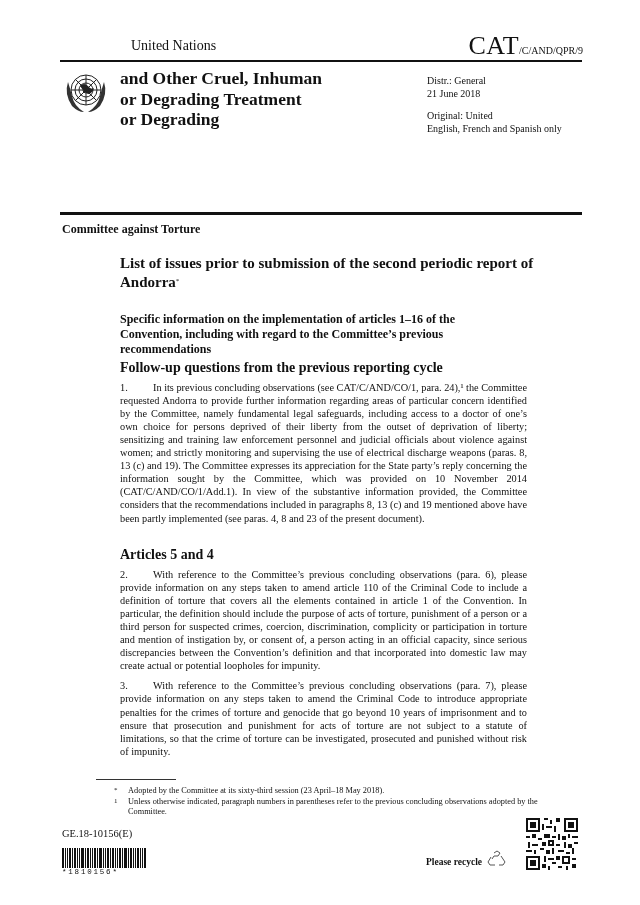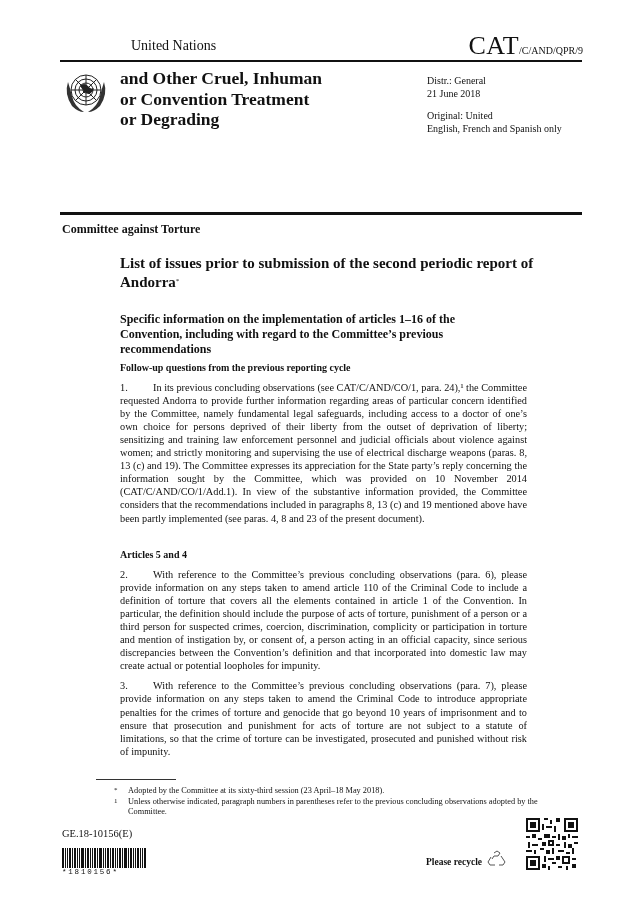--- a/index.html
+++ b/index.html
@@ -13,21 +13,21 @@
   .emblem { left: 62px; top: 68px; width: 48px; height: 48px; }
   .conv-title { left: 120px; top: 68px; font-size: 17.5px; font-weight: bold; line-height: 20.5px; width: 280px; }
   .distr { left: 427px; top: 75px; font-size: 10px; line-height: 12.5px; }
   .distr p { margin: 0; }
   .distr .gap { height: 10px; }
   .rule-thick { left: 60px; top: 212px; width: 522px; height: 3px; background: #111; }
   .committee { left: 62px; top: 222px; font-size: 12px; font-weight: bold; }
   .main-title { left: 120px; top: 255px; width: 420px; font-size: 15px; font-weight: bold; line-height: 17.5px; }
   .main-title sup { font-size: 7px; font-weight: normal; vertical-align: 4px; }
   .sub-title { left: 120px; top: 312px; width: 400px; font-size: 12px; font-weight: bold; line-height: 15px; }
-  .section-h { font-size: 10px; font-weight: bold; }
+  .section-h { font-size: 14px; font-weight: bold; }
   .body { left: 120px; width: 407px; font-size: 10.3px; line-height: 13.05px; text-align: justify; }
   .body p { margin: 0; }
   .para-num { display: inline-block; width: 33px; }
   .fn-rule { left: 96px; top: 779px; width: 80px; height: 1px; background: #333; }
   .footnotes { left: 112px; top: 786px; width: 430px; font-size: 8.3px; line-height: 10.5px; }
   .footnotes .fn { position: relative; padding-left: 16px; }
   .footnotes .mark { position: absolute; left: 2px; top: -1px; font-size: 7px; }
   .job { left: 62px; top: 828px; font-size: 10.5px; }
   .barcode { left: 62px; top: 848px; width: 90px; height: 20px; display: flex; align-items: stretch; }
   .barcode span { display: block; background: #111; margin-right: 1px; }
@@ -56,21 +56,21 @@
   </g>
   <path d="M18 18 q4 -4 8 0 q3 4 6 2 q-2 6 -6 6 q-4 -2 -8 -8z" fill="#222"></path>
   <g fill="#333">
     <path d="M6 14 q-4 12 4 24 q6 6 12 6 q-10 -6 -12 -16 q-2 -8 -4 -14z"></path>
     <path d="M42 14 q4 12 -4 24 q-6 6 -12 6 q10 -6 12 -16 q2 -8 4 -14z"></path>
   </g>
 </svg>
 
 <div class="abs conv-title">
   <div>and Other Cruel, Inhuman</div>
-  <div>or Convention Treatment</div>
+  <div>or Degrading Treatment</div>
   <div>or Degrading</div>
 </div>
 
 <div class="abs distr">
   <p>Distr.: General</p>
   <p>21 June 2018</p>
   <div class="gap"></div>
   <p>Original: United</p>
   <p>English, French and Spanish only</p>
 </div>

